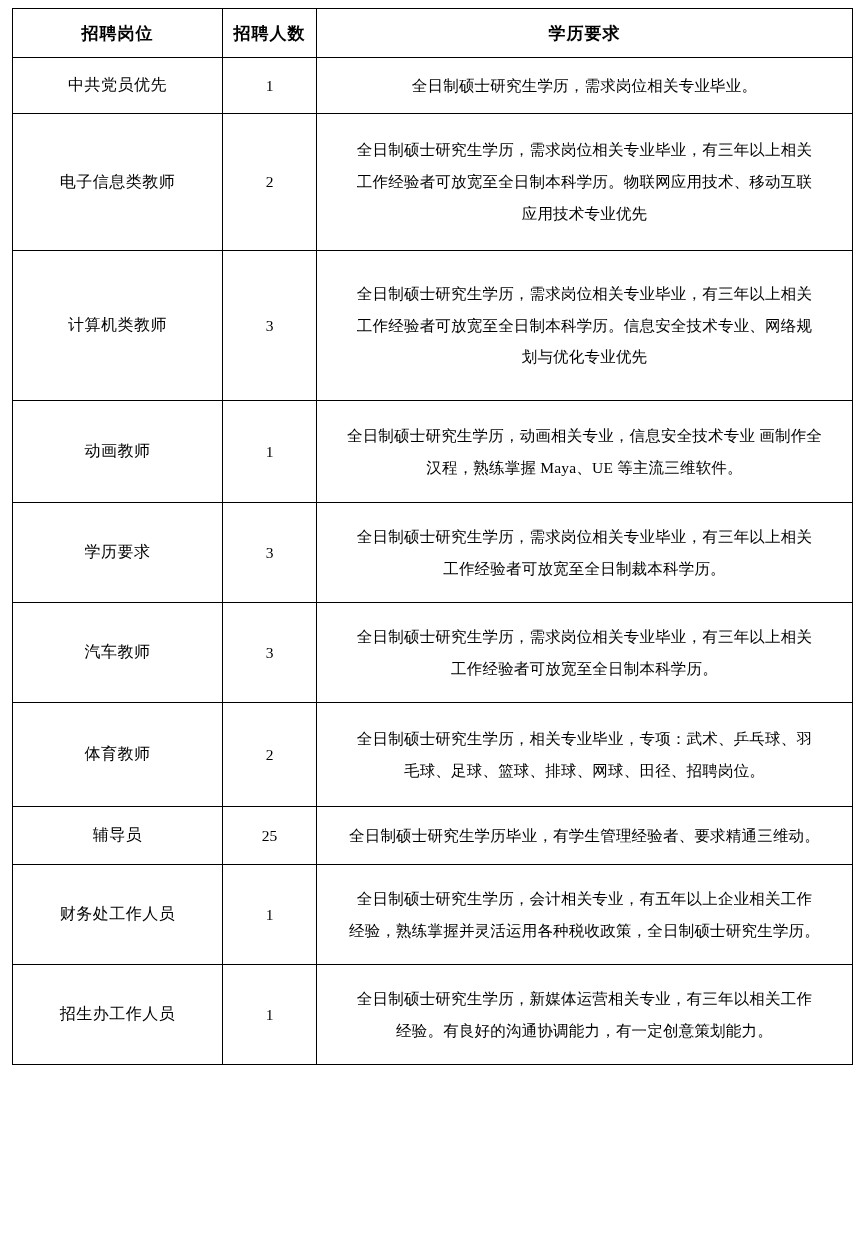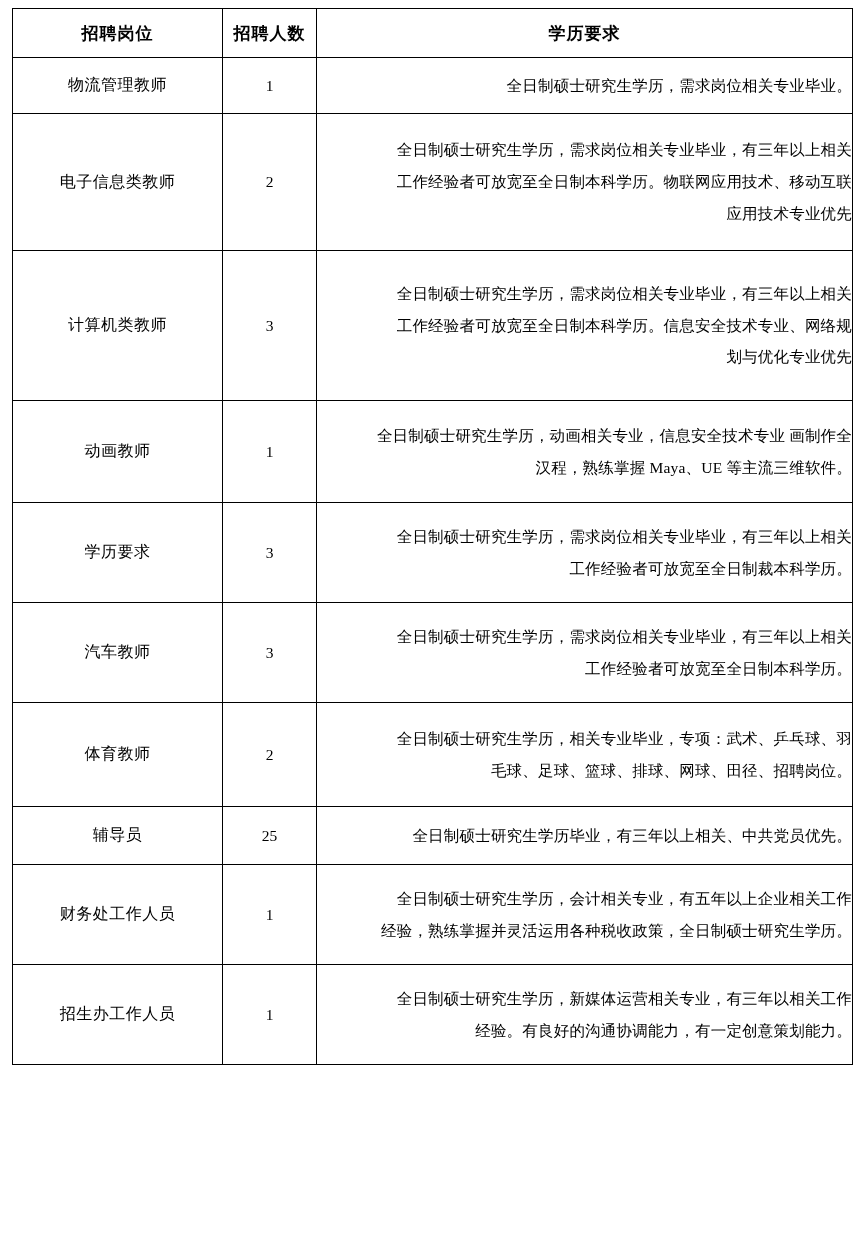--- a/index.html
+++ b/index.html
@@ -46,21 +46,21 @@
     font-size: 16px;
     letter-spacing: 0.5px;
     padding: 6px 4px;
   }
   td.num {
     text-align: center;
     font-size: 15.5px;
     padding: 6px 2px;
   }
   td.req {
-    text-align: right;
+    text-align: center;
     font-size: 15.5px;
     line-height: 2.05;
     padding: 10px 12px 10px 14px;
     letter-spacing: 0.2px;
   }
   td.req .line {
     display: block;
     white-space: nowrap;
   }
   .rowh-1 { height: 56px; }
@@ -88,21 +88,21 @@
     </colgroup>
     <thead>
       <tr>
         <th class="head">招聘岗位</th>
         <th class="head">招聘人数</th>
         <th class="head">学历要求</th>
       </tr>
     </thead>
     <tbody>
       <tr class="rowh-1">
-        <td class="post">物流管理教师</td>
+        <td class="post">中共党员优先</td>
         <td class="num">1</td>
         <td class="req">
           <span class="line">全日制硕士研究生学历，需求岗位相关专业毕业。</span>
         </td>
       </tr>
       <tr class="rowh-3">
         <td class="post">电子信息类教师</td>
         <td class="num">2</td>
         <td class="req">
           <span class="line">全日制硕士研究生学历，需求岗位相关专业毕业，有三年以上相关</span>
@@ -148,21 +148,21 @@
         <td class="num">2</td>
         <td class="req">
           <span class="line">全日制硕士研究生学历，相关专业毕业，专项：武术、乒乓球、羽</span>
           <span class="line">毛球、足球、篮球、排球、网球、田径、招聘岗位。</span>
         </td>
       </tr>
       <tr class="rowh-10">
         <td class="post">辅导员</td>
         <td class="num">25</td>
         <td class="req">
-          <span class="line">全日制硕士研究生学历毕业，有三年以上相关、中共党员优先。</span>
+          <span class="line">全日制硕士研究生学历毕业，有学生管理经验者、要求精通三维动。</span>
         </td>
       </tr>
       <tr class="rowh-11">
         <td class="post">财务处工作人员</td>
         <td class="num">1</td>
         <td class="req">
           <span class="line">全日制硕士研究生学历，会计相关专业，有五年以上企业相关工作</span>
           <span class="line">经验，熟练掌握并灵活运用各种税收政策，全日制硕士研究生学历。</span>
         </td>
       </tr>

